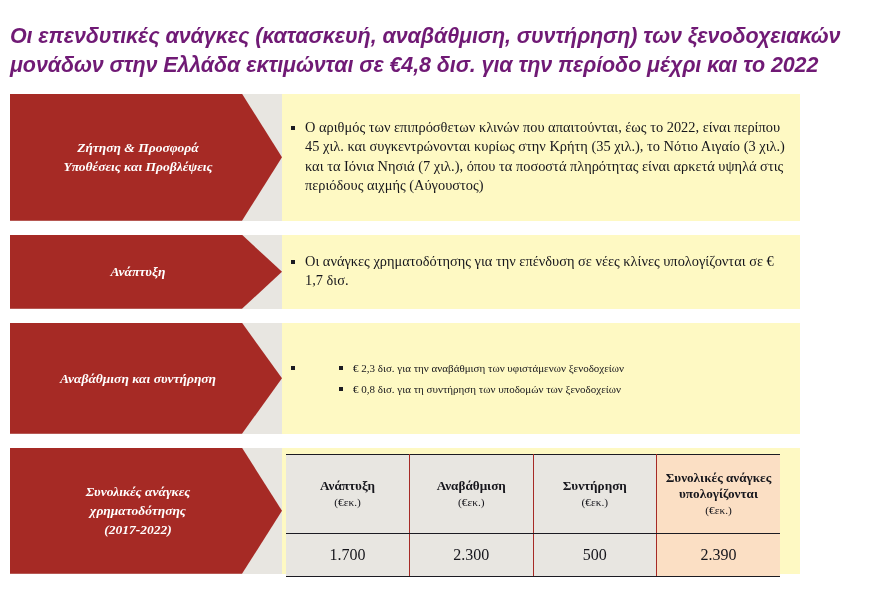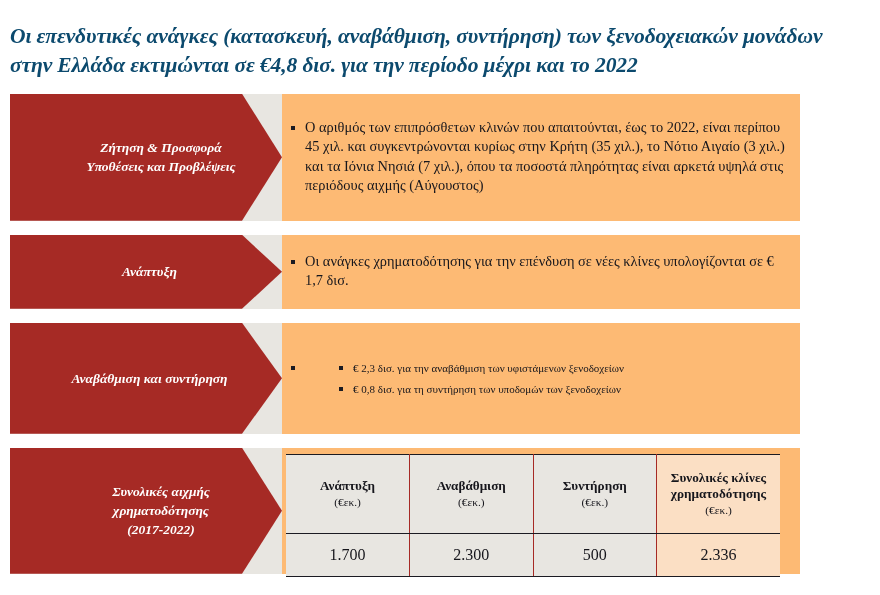--- a/index.html
+++ b/index.html
@@ -12,26 +12,26 @@
     width: 880px;
     height: 595px;
     font-family: "Liberation Serif", "DejaVu Serif", serif;
     color: #1a1a1a;
     overflow: hidden;
     position: relative;
   }
 
   
   .slide-title {
-    font-family: Liberation Serif, serif;
+    font-family: Liberation Sans, sans-serif;
     font-weight: bold;
     font-style: italic;
     font-size: 21.5px;
     line-height: 28.5px;
-    color: #0c4a6e;
+    color: #701a75;
     padding: 8px 13px 0 10px;
     letter-spacing: -0.1px;
   }
 
   
   .rows {
     margin-top: 9px;
     padding: 0 0 0 10px;
   }
 
@@ -59,26 +59,26 @@
     font-style: italic;
     font-weight: bold;
     font-size: 13.5px;
     line-height: 19px;
     padding: 0 26px 0 10px;
     box-sizing: border-box;
     -webkit-clip-path: polygon(0 0, 232px 0, 272px 50%, 232px 100%, 0 100%);
     clip-path: polygon(0 0, 232px 0, 272px 50%, 232px 100%, 0 100%);
     z-index: 2;
   }
-  .row-label span { display: block; margin-left: 23px; }
+  .row-label span { display: block; }
 
   
   .row-body {
     flex: 1 1 auto;
-    background: #fdba74;
+    background: #fef9c3;
     display: flex;
     align-items: center;
     padding: 0 14px 0 6px;
     box-sizing: border-box;
     min-width: 0;
   }
 
   .bullets { width: 100%; }
 
   ul.b-list {
@@ -240,21 +240,21 @@
             </ul>
           </li>
         </ul>
       </div>
     </div>
   </div>
 
   <div class="row row-4">
     <div class="row-label">
       <span>
-        <span>Συνολικές αιχμής</span>
+        <span>Συνολικές ανάγκες</span>
         <span>χρηματοδότησης</span>
         <span>(2017-2022)</span>
       </span>
     </div>
     <div class="row-body">
       <div class="tablewrap">
         <table class="fin">
           <thead>
             <tr>
               <th>
@@ -263,31 +263,31 @@
               </th>
               <th>
                 <span>Αναβάθμιση</span>
                 <span class="unit">(€εκ.)</span>
               </th>
               <th>
                 <span>Συντήρηση</span>
                 <span class="unit">(€εκ.)</span>
               </th>
               <th class="hl">
-                <span>Συνολικές κλίνες χρηματοδότησης</span>
+                <span>Συνολικές ανάγκες υπολογίζονται</span>
                 <span class="unit">(€εκ.)</span>
               </th>
             </tr>
           </thead>
           <tbody>
             <tr>
               <td>1.700</td>
               <td>2.300</td>
               <td>500</td>
-              <td class="hl">2.336</td>
+              <td class="hl">2.390</td>
             </tr>
           </tbody>
         </table>
       </div>
     </div>
   </div>
 
 </div>
 
 </body></html>

